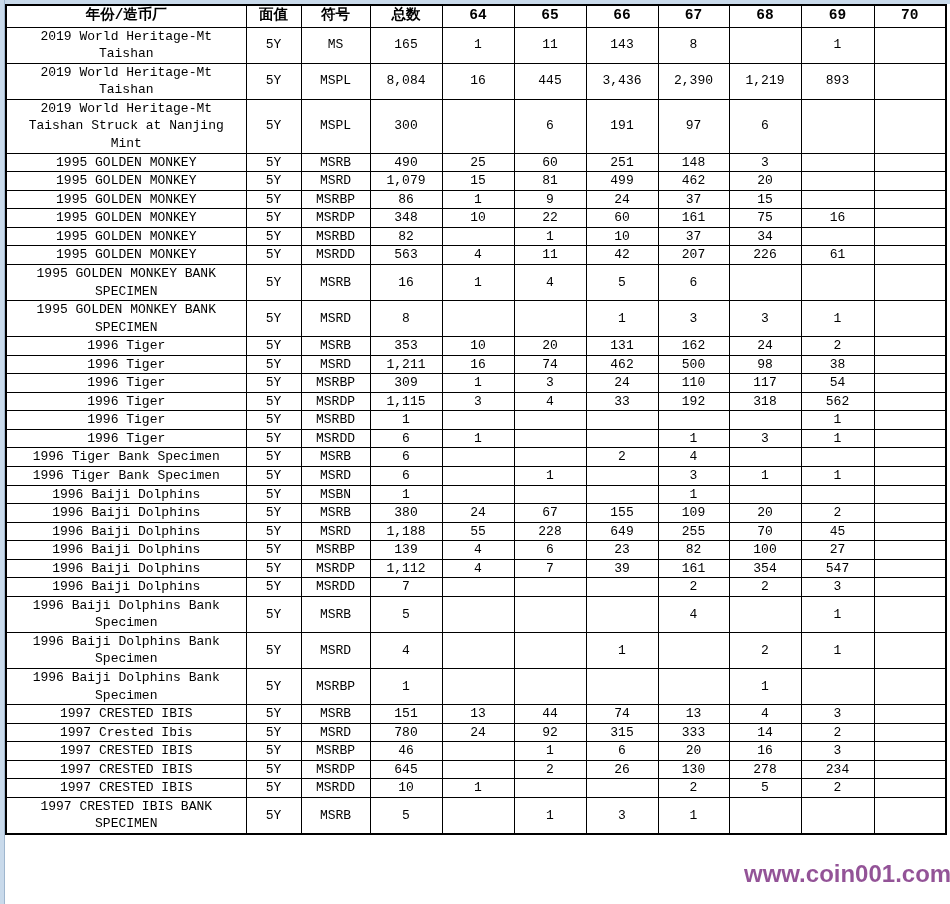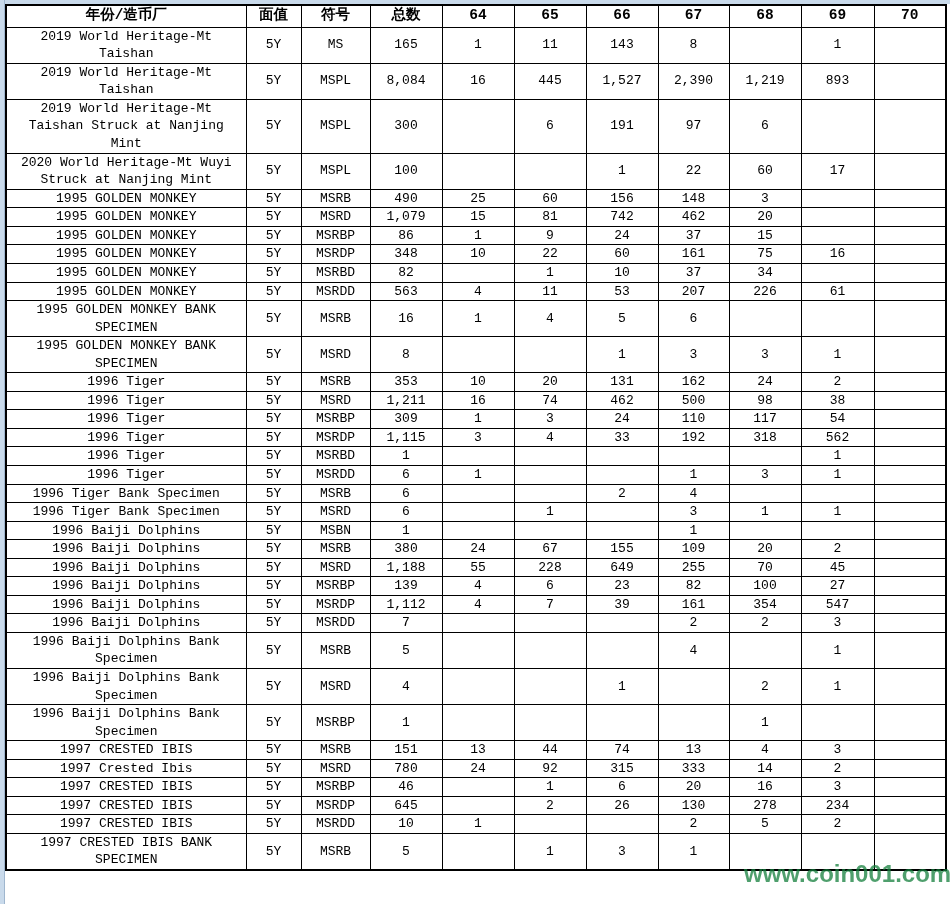--- a/index.html
+++ b/index.html
@@ -97,73 +97,60 @@
         <td>1</td>
         <td></td>
       </tr>
       <tr class="lines2">
         <td>2019 World Heritage-Mt Taishan</td>
         <td>5Y</td>
         <td>MSPL</td>
         <td>8,084</td>
         <td>16</td>
         <td>445</td>
-        <td>1,527</td>
+        <td>3,436</td>
         <td>2,390</td>
         <td>1,219</td>
         <td>893</td>
         <td></td>
       </tr>
       <tr class="lines3">
         <td>2019 World Heritage-Mt Taishan Struck at Nanjing Mint</td>
         <td>5Y</td>
         <td>MSPL</td>
         <td>300</td>
         <td></td>
         <td>6</td>
         <td>191</td>
         <td>97</td>
         <td>6</td>
         <td></td>
         <td></td>
       </tr>
-      <tr class="lines2">
-        <td>2020 World Heritage-Mt Wuyi Struck at Nanjing Mint</td>
-        <td>5Y</td>
-        <td>MSPL</td>
-        <td>100</td>
-        <td></td>
-        <td></td>
-        <td>1</td>
-        <td>22</td>
-        <td>60</td>
-        <td>17</td>
-        <td></td>
-      </tr>
       <tr class="lines1">
         <td>1995 GOLDEN MONKEY</td>
         <td>5Y</td>
         <td>MSRB</td>
         <td>490</td>
         <td>25</td>
         <td>60</td>
-        <td>156</td>
+        <td>251</td>
         <td>148</td>
         <td>3</td>
         <td></td>
         <td></td>
       </tr>
       <tr class="lines1">
         <td>1995 GOLDEN MONKEY</td>
         <td>5Y</td>
         <td>MSRD</td>
         <td>1,079</td>
         <td>15</td>
         <td>81</td>
-        <td>742</td>
+        <td>499</td>
         <td>462</td>
         <td>20</td>
         <td></td>
         <td></td>
       </tr>
       <tr class="lines1">
         <td>1995 GOLDEN MONKEY</td>
         <td>5Y</td>
         <td>MSRBP</td>
         <td>86</td>
@@ -201,21 +188,21 @@
         <td></td>
         <td></td>
       </tr>
       <tr class="lines1">
         <td>1995 GOLDEN MONKEY</td>
         <td>5Y</td>
         <td>MSRDD</td>
         <td>563</td>
         <td>4</td>
         <td>11</td>
-        <td>53</td>
+        <td>42</td>
         <td>207</td>
         <td>226</td>
         <td>61</td>
         <td></td>
       </tr>
       <tr class="lines2">
         <td>1995 GOLDEN MONKEY BANK SPECIMEN</td>
         <td>5Y</td>
         <td>MSRB</td>
         <td>16</td>
@@ -535,13 +522,13 @@
         <td>1</td>
         <td>3</td>
         <td>1</td>
         <td></td>
         <td></td>
         <td></td>
       </tr>
     </tbody>
 </table>
 
-<div class="watermark" style="color: #15803d;">www.coin001.com</div>
+<div class="watermark" style="color: #701a75;">www.coin001.com</div>
 
 </body></html>

